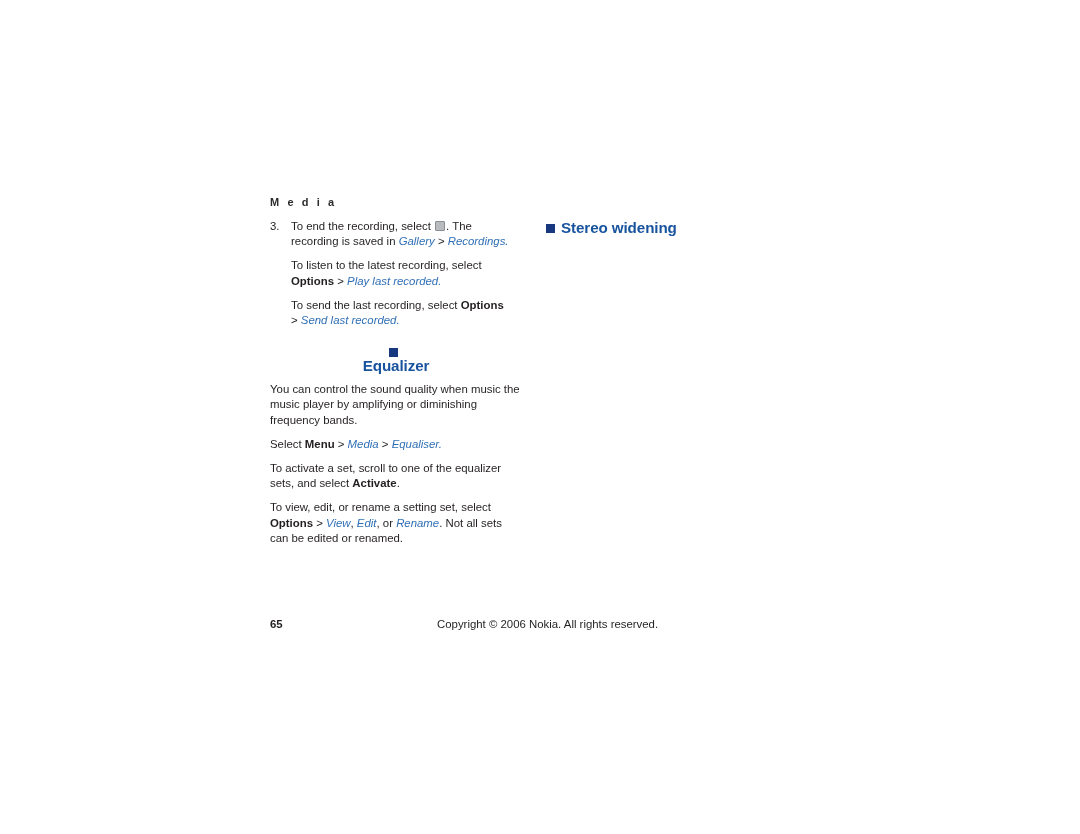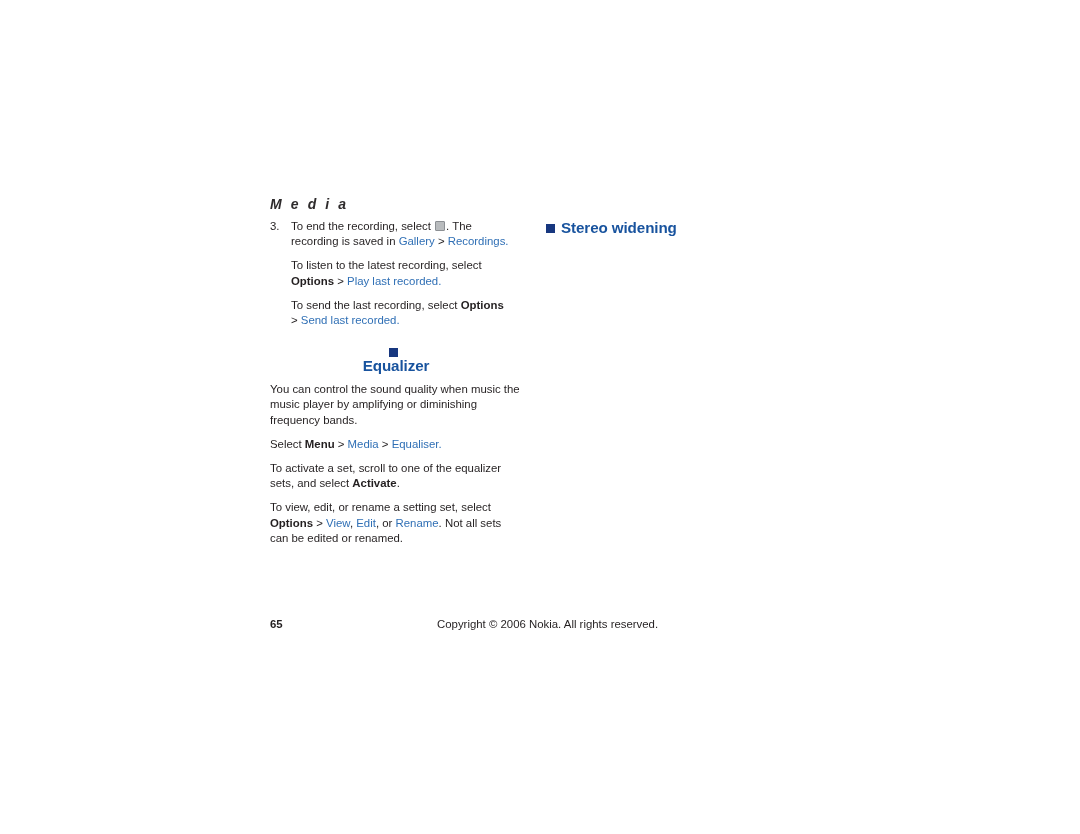--- a/index.html
+++ b/index.html
@@ -22,26 +22,25 @@
     width: 1080px;
     height: 834px;
     overflow: hidden;
   }
 
   
   .running-head {
     position: absolute;
     left: 270px;
     top: 196px;
-    font-size: 14px;
+    font-size: 11px;
     font-weight: bold;
     letter-spacing: 2.6px;
     color: #2e2b2c;
     white-space: nowrap;
-    font-style: italic;
   }
 
   
   .col {
     position: absolute;
     width: 252px;
     font-size: 11.4px;
     line-height: 15.2px;
     color: #231f20;
   }
@@ -91,20 +90,21 @@
   }
   .substep {
     padding-left: 21px;
     margin: 0 18px 9px 0;
   }
 
   
   b, .bold { font-weight: bold; }
   .xref {
     color: #2f6fb5;
+    font-style: italic;
   }
   .gt { color: #231f20; }
 
   
   .stop-icon {
     display: inline-block;
     width: 8px;
     height: 8px;
     background: #b9bcbe;
     border: 1px solid #8c9094;

